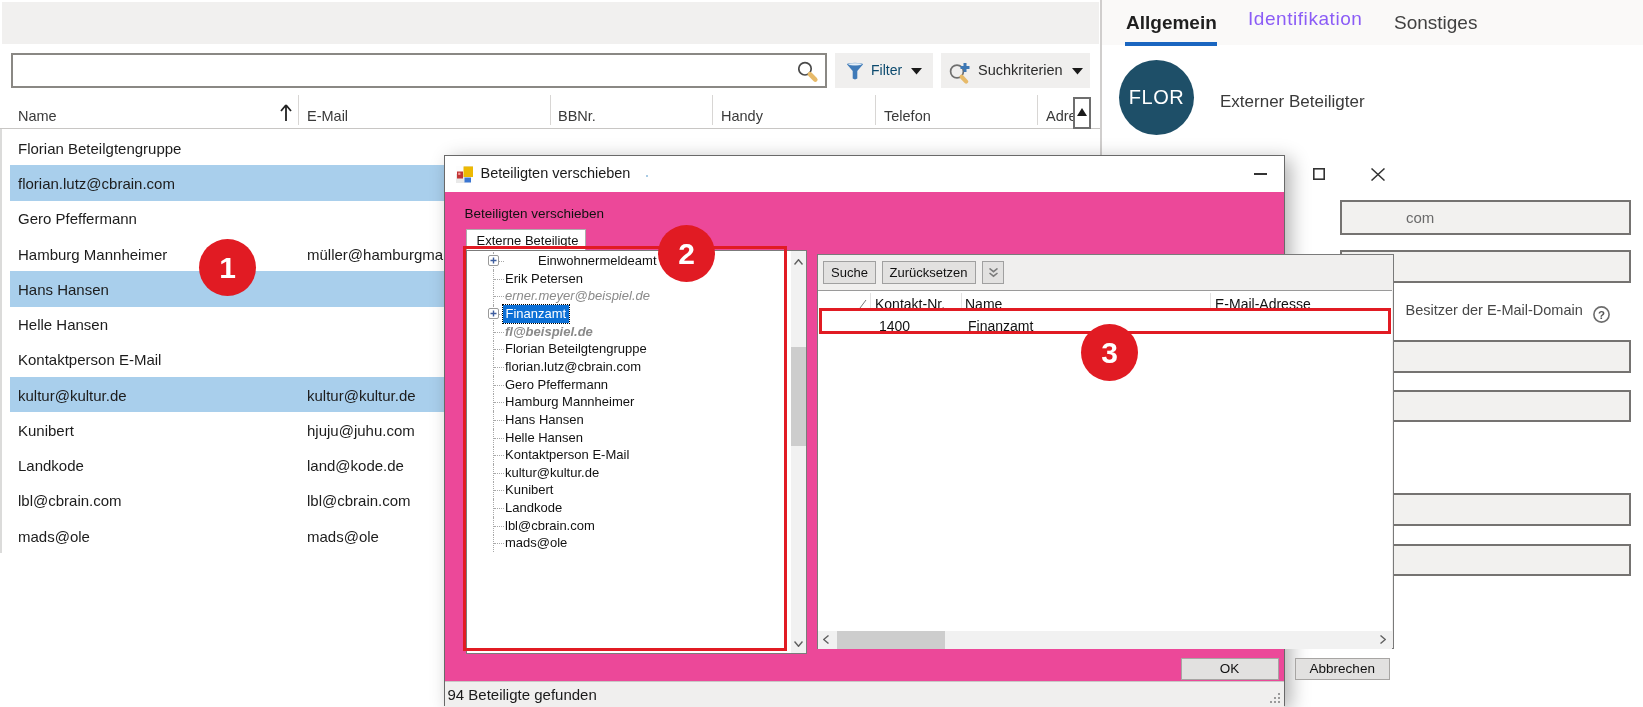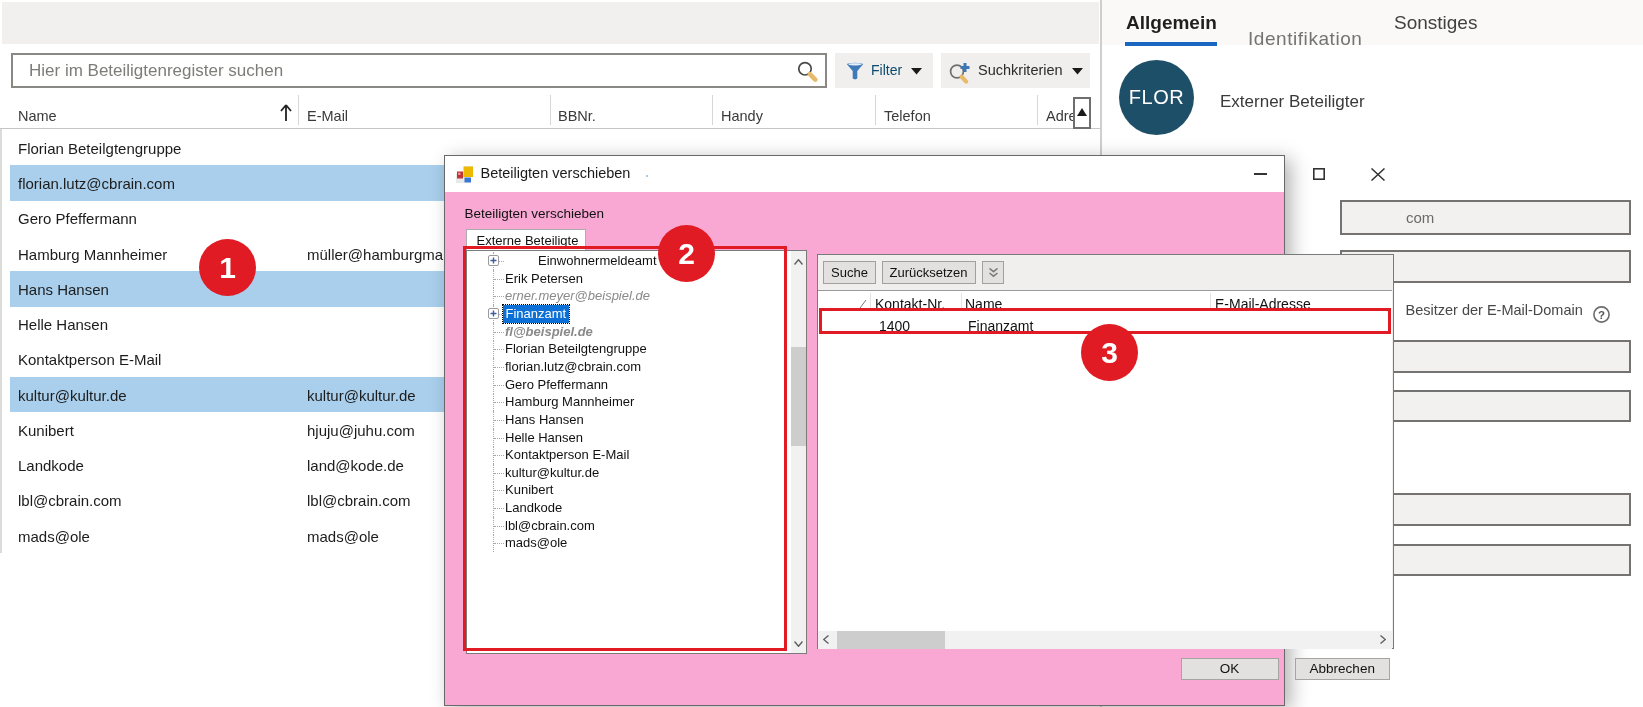--- a/index.html
+++ b/index.html
@@ -12,21 +12,20 @@
 .hdrtxt{position:absolute;font-size:14.5px;color:#3a3a3a;white-space:nowrap;}
 .sep{position:absolute;width:1px;background:#d8d6d4;top:95px;height:30px;}
 </style>
 </head>
 <body>
 
 <div class="abs" style="left:2px;top:2px;width:1097px;height:42px;background:#f1f0ef;"></div>
 <div class="abs" style="left:0;top:129px;width:2px;height:424px;background:#dbdbda;"></div>
 
 <div class="abs" style="left:11px;top:53px;width:816px;height:35px;background:#fff;border:2px solid #8a8884;box-sizing:border-box;">
-  <div class="abs" style="left:16px;top:6px;font-size:17px;color:#7c7c78;">Hier im Beteiligtenregister suchen</div>
   <svg class="abs" style="left:785px;top:5px;" width="24" height="24" viewBox="0 0 24 24">
     <circle cx="7" cy="8.8" r="6.2" fill="none" stroke="#4a4a4a" stroke-width="1.7"></circle>
     <line x1="11.9" y1="14.2" x2="17.3" y2="19.6" stroke="#e7ba69" stroke-width="4.6" stroke-linecap="round"></line>
   </svg>
 </div>
 
 <div class="abs" style="left:835px;top:53px;width:98px;height:35px;background:#f0efee;">
   <svg class="abs" style="left:11px;top:9px;" width="18" height="18" viewBox="0 0 18 18">
     <path d="M0.9 2.2 C0.9 0.9 17.1 0.9 17.1 2.2 L11.3 9 V16.6 Q9 18.2 6.7 16.6 V9 Z" fill="#3f7ab8"></path>
       <ellipse cx="9" cy="2.3" rx="7.6" ry="1.5" fill="#7fa8d0"></ellipse>
@@ -92,40 +91,40 @@
     <div class="cell" style="left:307px;top:465.07000000000005px;">land@kode.de</div>
     <div class="cell" style="left:18px;top:500.29999999999995px;">lbl@cbrain.com</div>
     <div class="cell" style="left:307px;top:500.29999999999995px;">lbl@cbrain.com</div>
     <div class="cell" style="left:18px;top:535.53px;">mads@ole</div>
     <div class="cell" style="left:307px;top:535.53px;">mads@ole</div>
   </div>
 
 <div class="abs" style="left:1101px;top:0;width:542px;height:45px;background:#faf9f8;"></div>
 <div class="abs" style="left:1100px;top:0;width:1.5px;height:707px;background:#d0cecd;"></div>
 <div class="abs" style="left:1126px;top:12px;font-size:19px;font-weight:bold;color:#1f1f1f;">Allgemein</div>
-<div class="abs" style="left:1248px;top:28px;font-size:19px;color:#737373;letter-spacing:0.55px;">Identifikation</div>
+<div class="abs" style="left:1248px;top:8px;font-size:19px;color:#8b5cf6;letter-spacing:0.55px;">Identifikation</div>
 <div class="abs" style="left:1394px;top:12px;font-size:19px;color:#414141;">Sonstiges</div>
 <div class="abs" style="left:1125px;top:42px;width:92px;height:3.5px;background:#1a66c0;"></div>
 <div class="abs" style="left:1119px;top:60px;width:75px;height:75px;border-radius:50%;background:#1e4f68;color:#fff;text-align:center;line-height:75px;font-size:20px;letter-spacing:0.5px;">FLOR</div>
 <div class="abs" style="left:1220px;top:92px;font-size:17px;color:#3a3a3a;">Externer Beteiligter</div>
 
 <div class="abs" style="left:1340px;top:200px;width:291px;height:35px;background:#f2f1ef;border:2px solid #757371;box-sizing:border-box;"></div>
 <div class="abs" style="left:1406px;top:209px;font-size:15px;color:#6a6a6a;">com</div>
 <div class="abs" style="left:1340px;top:250px;width:291px;height:33px;background:#f2f1ef;border:2px solid #757371;box-sizing:border-box;"></div>
 <div class="abs" style="left:1405.5px;top:302px;font-size:14.5px;color:#474747;">Besitzer der E-Mail-Domain</div>
 <svg class="abs" style="left:1592.5px;top:306px;" width="17" height="17" viewBox="0 0 17 17">
  <circle cx="8.5" cy="8.5" r="7.6" fill="none" stroke="#6d6d6d" stroke-width="1.6"></circle>
  <text x="8.5" y="12.6" text-anchor="middle" font-size="11.5" font-weight="bold" fill="#555" font-family="Liberation Sans">?</text>
 </svg>
 <div class="abs" style="left:1340px;top:340px;width:291px;height:32.5px;background:#f2f1ef;border:2px solid #757371;box-sizing:border-box;"></div>
 <div class="abs" style="left:1340px;top:390px;width:291px;height:32px;background:#f2f1ef;border:2px solid #757371;box-sizing:border-box;"></div>
 <div class="abs" style="left:1340px;top:493px;width:291px;height:32.5px;background:#f2f1ef;border:2px solid #757371;box-sizing:border-box;"></div>
 <div class="abs" style="left:1340px;top:543.5px;width:291px;height:32px;background:#f2f1ef;border:2px solid #757371;box-sizing:border-box;"></div>
 
-<div class="abs" style="left:443.5px;top:154.5px;width:841px;height:551.5px;background:#f9a8d4;border:1px solid #696969;box-sizing:border-box;box-shadow:6px 4px 18px rgba(0,0,0,0.30);">
+<div class="abs" style="left:443.5px;top:154.5px;width:841px;height:551.5px;background:#ec4899;border:1px solid #696969;box-sizing:border-box;box-shadow:6px 4px 18px rgba(0,0,0,0.30);">
 
   <div class="abs" style="left:0;top:0;width:100%;height:36px;background:#fff;"></div>
   <svg class="abs" style="left:11px;top:10px;" width="17" height="17" viewBox="0 0 17 17">
     <rect x="0" y="0" width="17" height="17" fill="#e9e9e9"></rect>
     <rect x="0" y="0" width="8" height="8" fill="#fdfdfd"></rect>
     <rect x="9" y="9" width="8" height="8" fill="#fdfdfd"></rect>
     <rect x="7.5" y="0.5" width="9.5" height="10.5" fill="#edb903"></rect>
     <rect x="1" y="5.5" width="6" height="7" fill="#c23535"></rect>
     <rect x="2.2" y="6.7" width="2.2" height="2.2" fill="#f5a0a0"></rect>
     <rect x="8.5" y="11.5" width="6.5" height="5" fill="#3b76d2"></rect>
@@ -252,19 +251,32 @@
         <svg class="abs" style="left:562px;top:4px;" width="6" height="9" viewBox="0 0 6 9">
             <path d="M0.5 0.5 L5.3 4.5 L0.5 8.5" stroke="#606060" stroke-width="1.4" fill="none"></path>
           </svg>
       </div>
     </div>
   </div>
 
   <div class="abs" style="left:736px;top:502px;width:98px;height:22.5px;background:#e2e1e0;border:1px solid #a7a5a3;box-sizing:border-box;text-align:center;font-size:13.5px;color:#111;line-height:20px;">OK</div>
   <div class="abs" style="left:850px;top:502px;width:95.5px;height:22.5px;background:#e2e1e0;border:1px solid #a7a5a3;box-sizing:border-box;text-align:center;font-size:13.5px;color:#111;line-height:20px;">Abbrechen</div>
 
+  <div class="abs" style="left:0;top:525px;width:100%;height:26px;background:#f0efee;border-top:1px solid #c9c7c5;box-sizing:border-box;">
+    <div class="abs" style="left:3px;top:4.5px;font-size:15px;color:#1a1a1a;">94 Beteiligte gefunden</div>
+    <svg class="abs" style="right:3px;bottom:3px;" width="11" height="11" viewBox="0 0 11 11">
+      <g fill="#9a9a9a">
+          <rect x="8" y="0" width="2" height="2"></rect>
+          <rect x="8" y="4" width="2" height="2"></rect>
+          <rect x="8" y="8" width="2" height="2"></rect>
+          <rect x="4" y="4" width="2" height="2"></rect>
+          <rect x="4" y="8" width="2" height="2"></rect>
+          <rect x="0" y="8" width="2" height="2"></rect>
+        </g>
+    </svg>
+  </div>
 </div>
 
 <div class="abs" style="left:199px;top:239px;width:57px;height:57px;border-radius:50%;background:#e11b23;color:#fff;text-align:center;line-height:57px;font-size:30px;font-weight:bold;z-index:30;">1</div>
 <div class="abs" style="left:463px;top:245.5px;width:324px;height:405px;border:3.2px solid #e11b23;box-sizing:border-box;z-index:25;"></div>
 <div class="abs" style="left:658px;top:225px;width:57px;height:57px;border-radius:50%;background:#e11b23;color:#fff;text-align:center;line-height:57px;font-size:30px;font-weight:bold;z-index:30;">2</div>
 <div class="abs" style="left:819px;top:307.5px;width:572px;height:26.5px;border:3.2px solid #e11b23;box-sizing:border-box;z-index:25;"></div>
 <div class="abs" style="left:1081px;top:324px;width:57px;height:57px;border-radius:50%;background:#e11b23;color:#fff;text-align:center;line-height:57px;font-size:30px;font-weight:bold;z-index:30;">3</div>
 
 </body></html>

